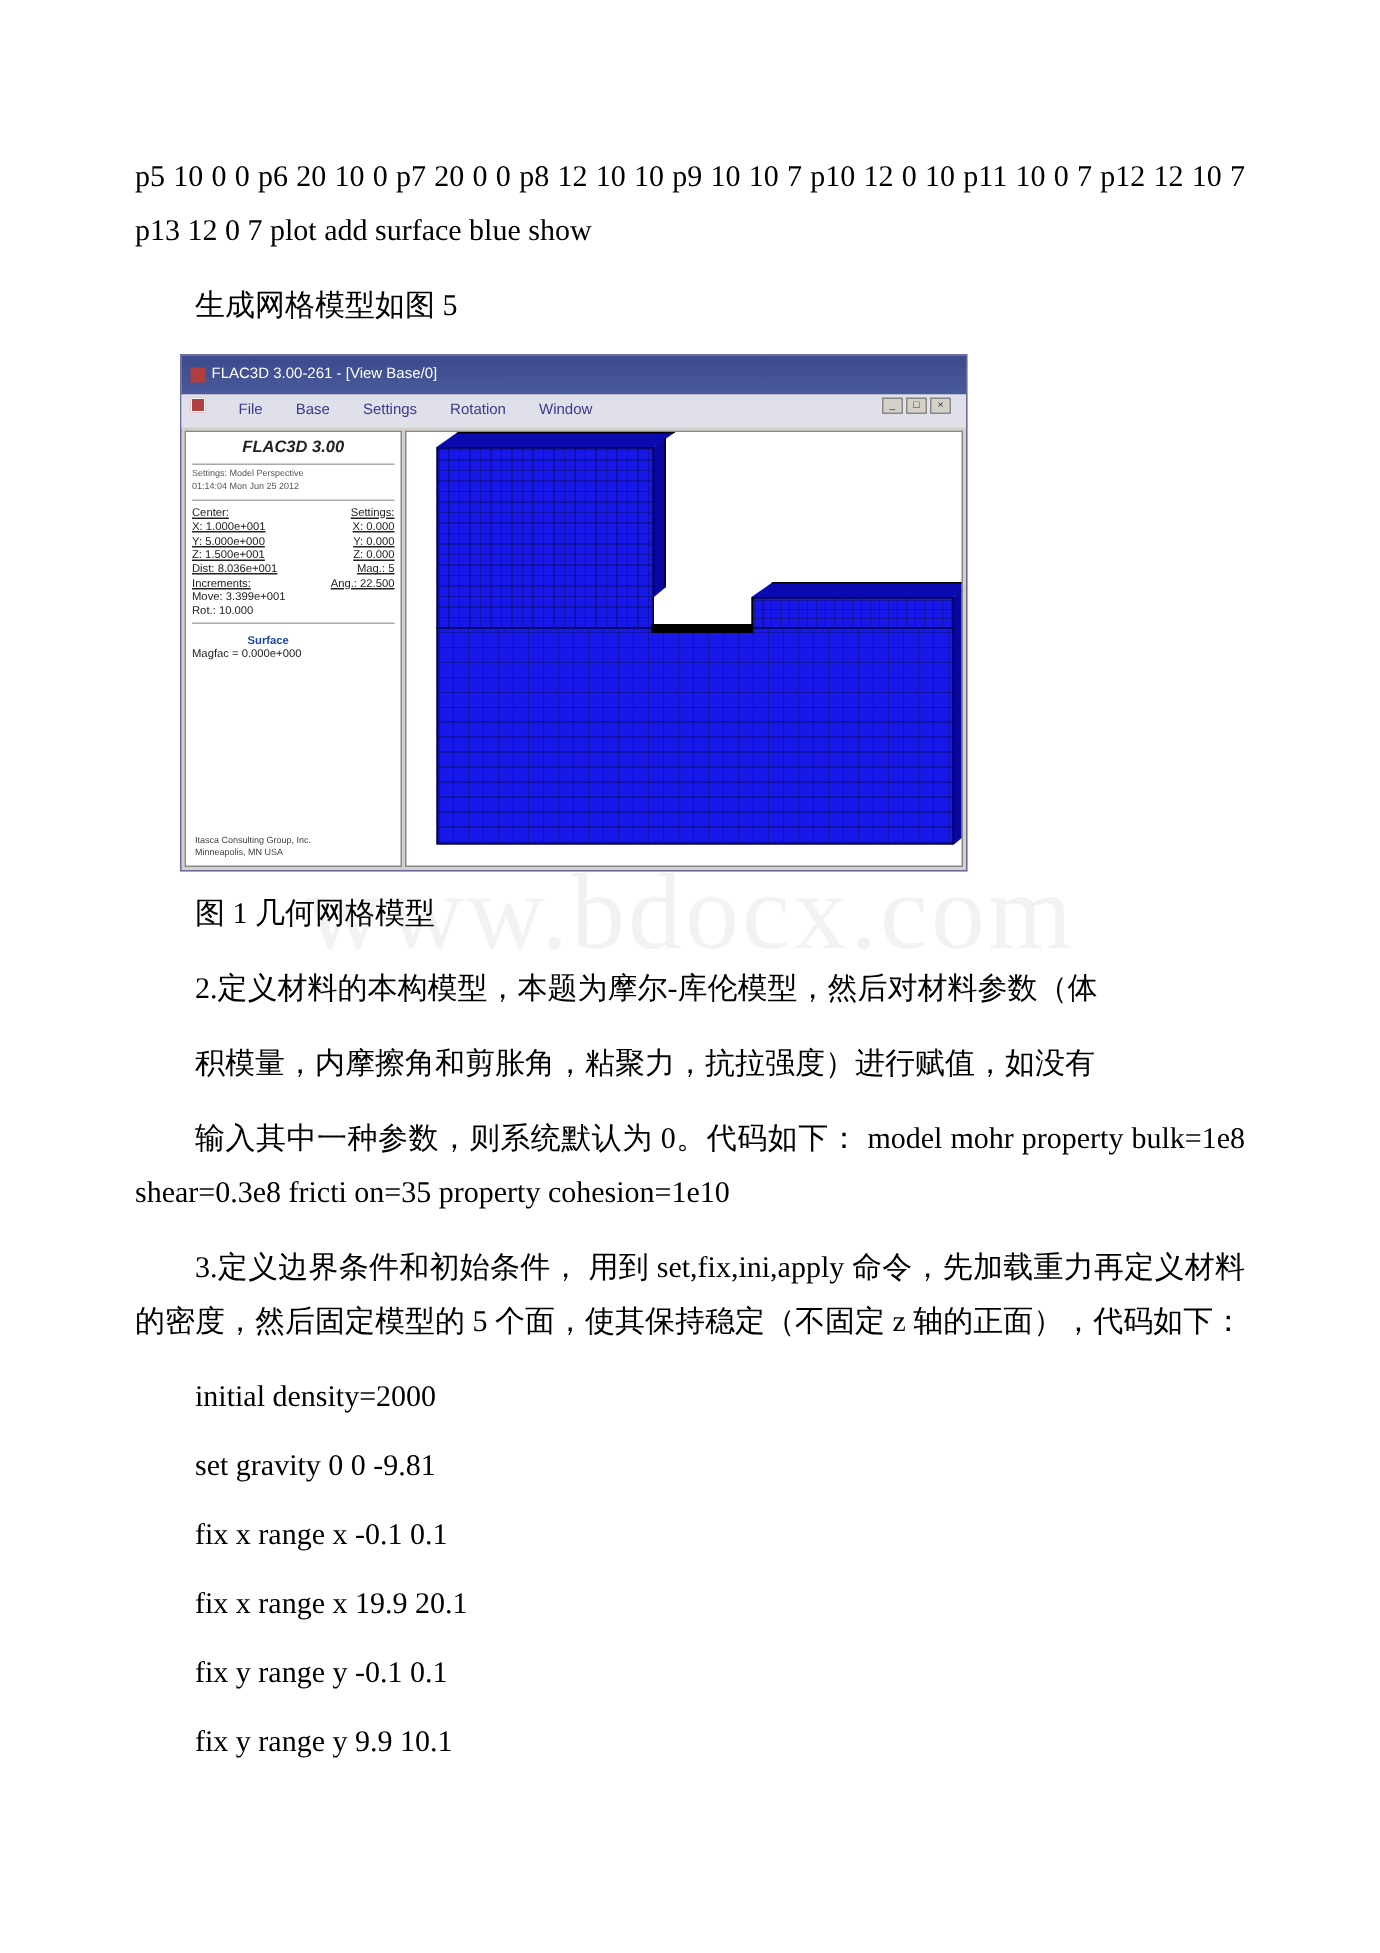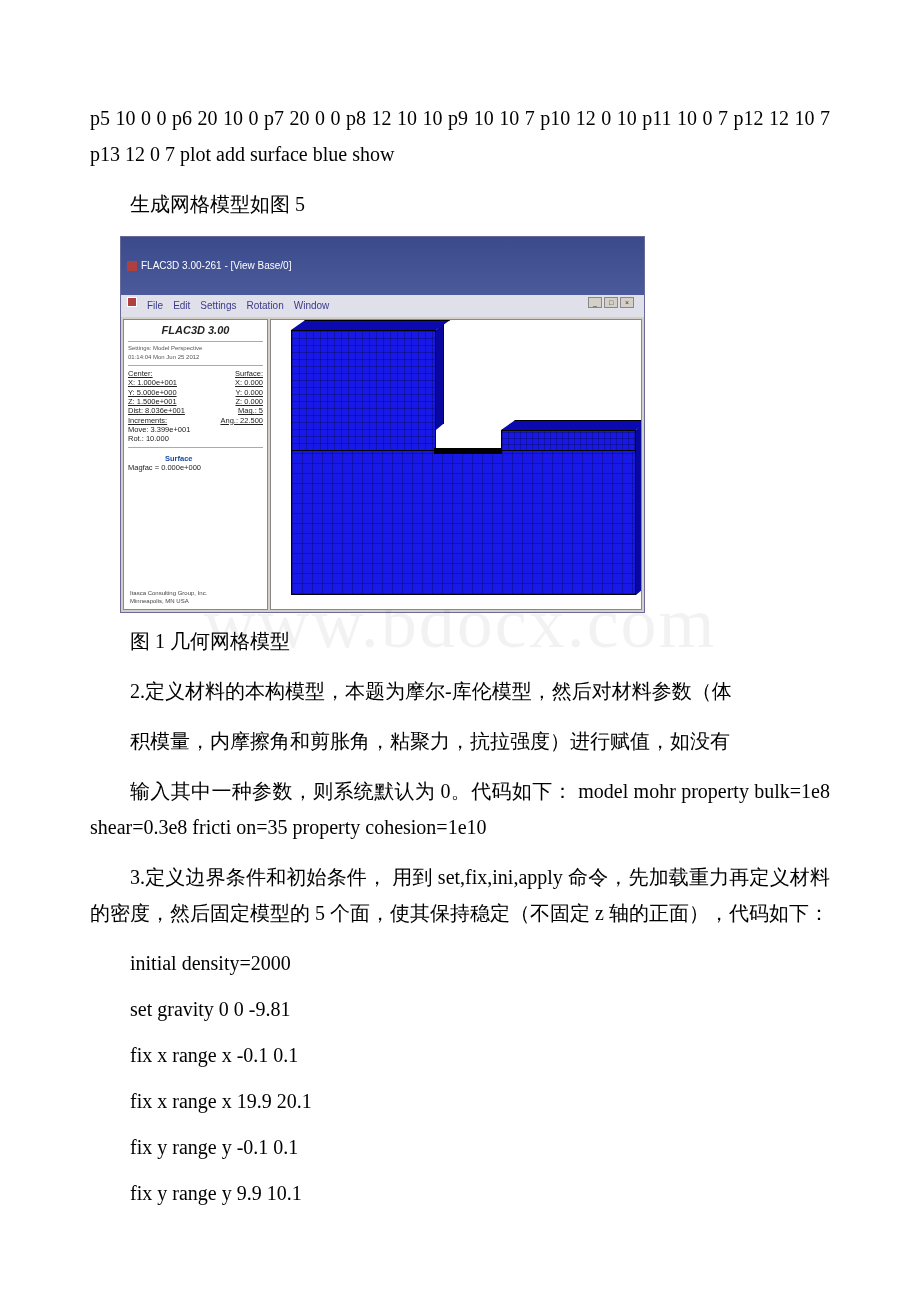--- a/index.html
+++ b/index.html
@@ -25,39 +25,39 @@
     }
     .flac-window {
       width: 525px;
       border: 1px solid #6a6a9a;
       background: #d4d0c8;
     }
     .titlebar {
       background: linear-gradient(#3a4a8a, #4a5a9a);
       color: #fff;
       font-size: 10px;
-      padding: 20px 6px;
+      padding: 4px 6px;
       font-family: Tahoma, sans-serif;
       display: flex;
       align-items: center;
       gap: 4px;
     }
     .titlebar-icon {
       width: 10px; height: 10px;
       background: #b04040;
       display: inline-block;
     }
     .menubar {
       background: #e0e0ea;
       color: #3a3a8a;
       font-size: 10px;
       padding: 2px 6px;
       font-family: Tahoma, sans-serif;
       display: flex;
-      gap: 10px;
+      gap: 22px;
     }
     .win-controls {
       display: flex;
       gap: 2px;
       margin-left: auto;
       margin-right: 4px;
     }
     .win-btn {
       width: 14px; height: 11px;
       background: #d4d0c8;
@@ -193,40 +193,40 @@
 
 <div class="figure-container">
   <div class="flac-window">
     <div class="titlebar">
       <span class="titlebar-icon"></span>
       <span>FLAC3D 3.00-261 - [View Base/0]</span>
     </div>
     <div class="menubar">
       <span class="titlebar-icon" style="background:#b04040;border:1px solid #fff;"></span>
       <span>File</span>
-      <span>Edit</span>
+      <span>Base</span>
       <span>Settings</span>
       <span>Rotation</span>
       <span>Window</span>
       <div class="win-controls">
         <span class="win-btn">_</span>
         <span class="win-btn">□</span>
         <span class="win-btn">×</span>
       </div>
     </div>
     <div class="content-row">
       <div class="side-panel">
         <div class="brand">FLAC3D 3.00</div>
         <hr>
         <div class="sub">Settings: Model Perspective</div>
         <div class="sub">01:14:04 Mon Jun 25 2012</div>
         <hr>
         <div class="pair">
             <span>Center:</span>
-            <span>Surface:</span>
+            <span>Settings:</span>
           </div>
         <div class="pair">
             <span>X: 1.000e+001</span>
             <span>X: 0.000</span>
           </div>
         <div class="pair">
             <span>Y: 5.000e+000</span>
             <span>Y: 0.000</span>
           </div>
         <div class="pair">

